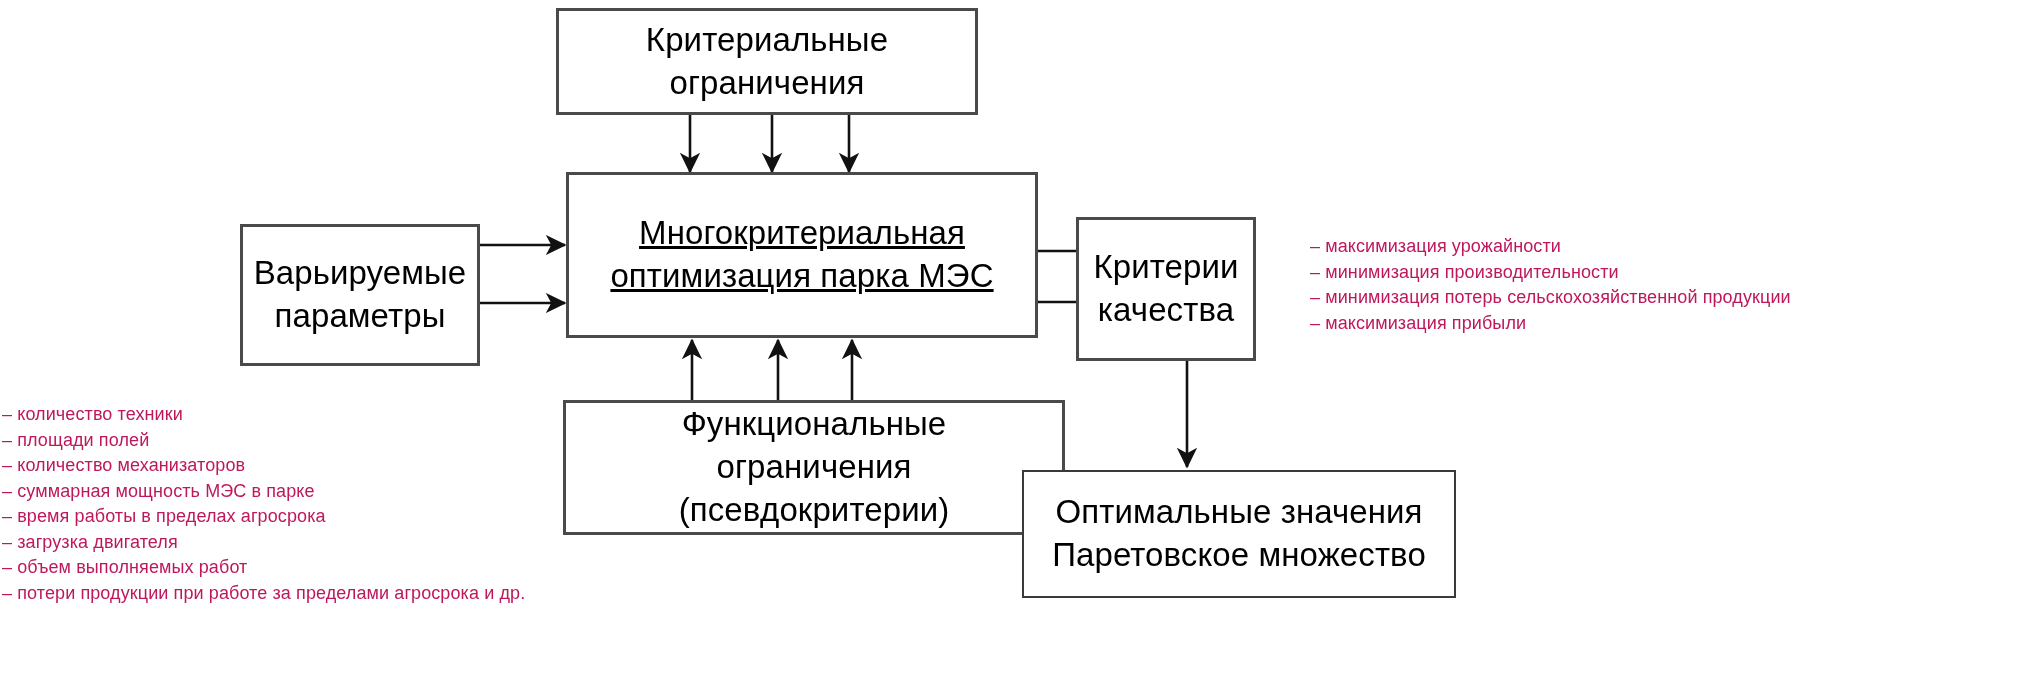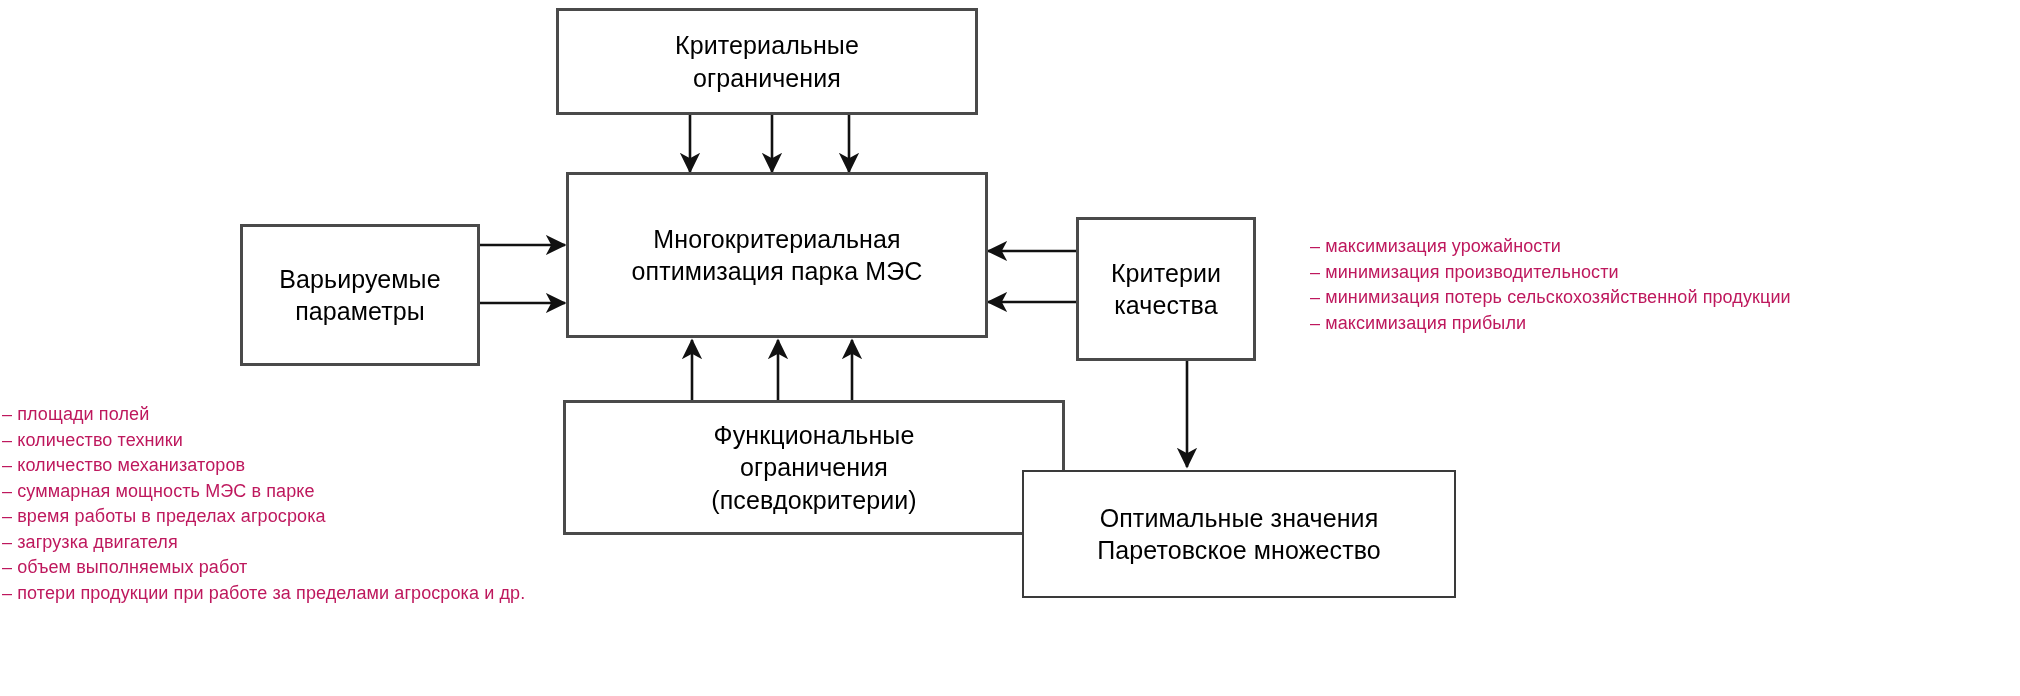--- a/index.html
+++ b/index.html
@@ -21,21 +21,21 @@
   .node {
     position: absolute;
     box-sizing: border-box;
     border: 3px solid #4a4a4a;
     background: #ffffff;
     display: flex;
     align-items: center;
     justify-content: center;
     text-align: center;
     line-height: 1.30;
-    font-size: 25px;
+    font-size: 33px;
     color: #000000;
     white-space: pre-line;
     letter-spacing: 0.1px;
   }
   .node.thin {
     border: 2px solid #3a3a3a;
   }
   #svg-arrows {
     position: absolute;
     left: 0;
@@ -94,43 +94,43 @@
       <line x1="1187" y1="337" x2="1187" y2="467" stroke="#111111" stroke-width="2.6" marker-end="url(#arrowhead)"></line>
     </g>
   </svg>
 
   <div class="node" style="left:556px; top:8px; width:422px; height:107px;">Критериальные
 ограничения</div>
 
   <div class="node" style="left:240px; top:224px; width:240px; height:142px;">Варьируемые
 параметры</div>
 
-  <div class="node" style="left:566px; top:172px; width:422px; height:166px;">Многокритериальная
+  <div class="node" style="left:566px; top:172px; width:472px; height:166px;text-decoration:underline;">Многокритериальная
 оптимизация парка МЭС</div>
 
   <div class="node" style="left:1076px; top:217px; width:180px; height:144px;">Критерии
 качества</div>
 
   <div class="node" style="left:563px; top:400px; width:502px; height:135px;">Функциональные
 ограничения
 (псевдокритерии)</div>
 
   <div class="node thin" style="left:1022px; top:470px; width:434px; height:128px;">Оптимальные значения
 Паретовское множество</div>
 
   <div class="bullet-list" style="left:1310px; top:234px;">
     <span class="bullet-row">– максимизация урожайности</span>
     <span class="bullet-row">– минимизация производительности</span>
     <span class="bullet-row">– минимизация потерь сельскохозяйственной продукции</span>
     <span class="bullet-row">– максимизация прибыли</span>
   </div>
 
   <div class="bullet-list" style="left:2px; top:402px;">
+    <span class="bullet-row">– количество техники</span>
     <span class="bullet-row">– площади полей</span>
-    <span class="bullet-row">– количество техники</span>
     <span class="bullet-row">– количество механизаторов</span>
     <span class="bullet-row">– суммарная мощность МЭС в парке</span>
     <span class="bullet-row">– время работы в пределах агросрока</span>
     <span class="bullet-row">– загрузка двигателя</span>
     <span class="bullet-row">– объем выполняемых работ</span>
     <span class="bullet-row">– потери продукции при работе за пределами агросрока и др.</span>
   </div>
 
 </div>
 

